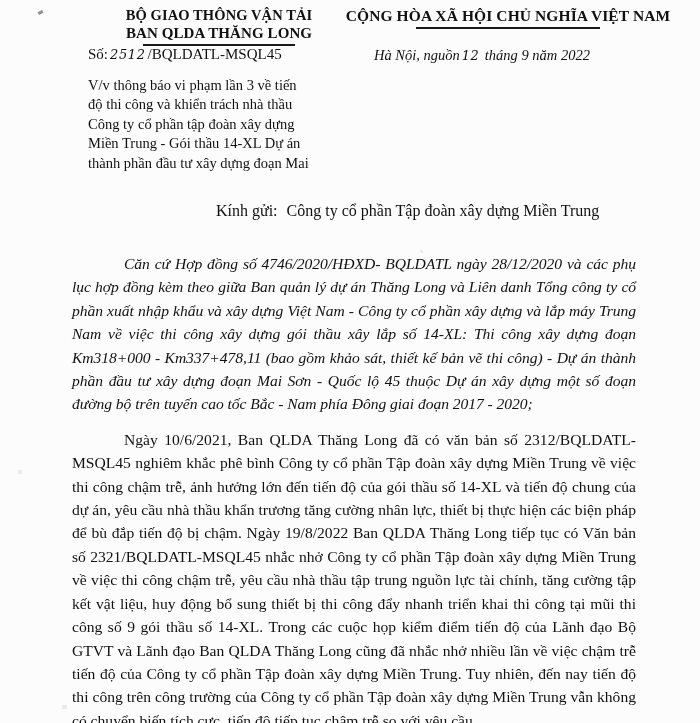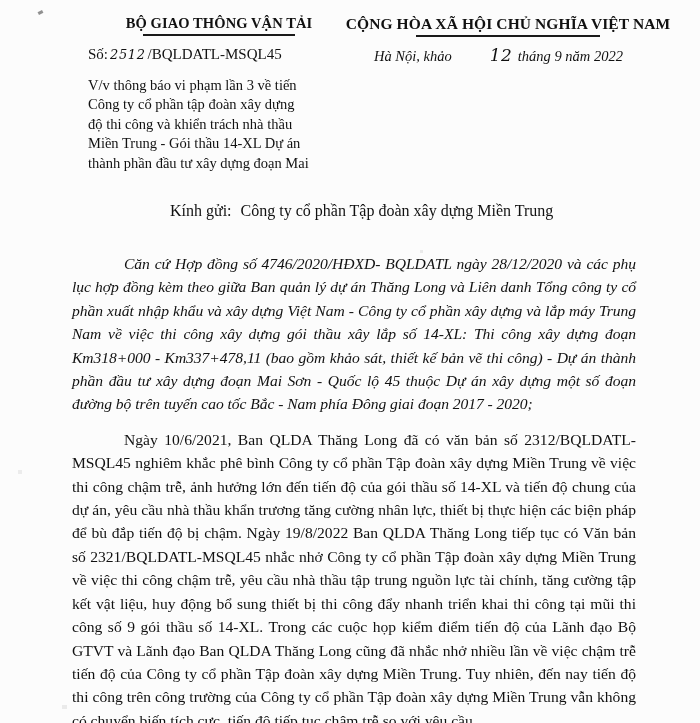--- a/index.html
+++ b/index.html
@@ -38,21 +38,21 @@
     background: #999; transform: none;
   }
   .scan-speck.s4 {
     left: 62px; top: 705px; width: 5px; height: 4px; opacity: .18;
     background: #999; transform: none;
   }
 
   
   .header {
     position: absolute;
-    top: 12px;
+    top: 4px;
     left: 0;
     width: 572px;
     height: 70px;
   }
   .hdr-left {
     position: absolute;
     left: 88px;
     top: 3px;
     width: 262px;
     text-align: center;
@@ -121,24 +121,23 @@
   .hand {
     font-family: "DejaVu Serif", "Liberation Serif", serif;
     font-style: italic;
     font-size: 13px;
     letter-spacing: .6px;
     padding: 0 2px;
   }
   .hand-date {
     font-family: "DejaVu Serif", "Liberation Serif", serif;
     font-style: italic;
-    font-size: 17px;
+    font-size: 13px;
     letter-spacing: .4px;
     padding: 0 2px;
-    margin-left: 36px;
   }
 
   
   .subject {
     position: absolute;
     left: 88px;
     top: 76px;
     width: 232px;
     font-size: 14.5px;
     line-height: 19.4px;
@@ -148,21 +147,21 @@
 
   
   .recipient {
     position: absolute;
     left: 170px;
     top: 200px;
     font-size: 16px;
     line-height: 22px;
     white-space: nowrap;
   }
-  .recipient .kg { margin-right: 9px; }
+  .recipient .kg { margin-right: 9px; margin-left: 46px; }
 
   
   .body {
     position: absolute;
     left: 60px;
     top: 240px;
     width: 588px;
   }
   p.para {
     margin: 12px;
@@ -185,45 +184,46 @@
 
   <div class="scan-speck"></div>
   <div class="scan-speck s2"></div>
   <div class="scan-speck s3"></div>
   <div class="scan-speck s4"></div>
 
   <div class="header">
 
     <div class="hdr-left">
       <div class="org-line1">BỘ GIAO THÔNG VẬN TẢI</div>
+      <div class="org-line2">BAN QLDA THĂNG LONG</div>
       <div class="rule rule-left"></div>
     </div>
 
     <div class="hdr-right">
       <div class="nation-line1">CỘNG HÒA XÃ HỘI CHỦ NGHĨA VIỆT NAM</div>
       <div class="rule rule-right"></div>
     </div>
   </div>
 
   <div class="numline">
     <span>Số:</span><span class="hand">2512</span><span>/BQLDATL-MSQL45</span>
   </div>
 
   <div class="dateline">
-    <span>Hà Nội, khảo</span><span class="hand-date">12</span>
+    <span>Hà Nội, nguồn</span><span class="hand-date">12</span>
     <span>tháng</span>
     <span>9</span>
     <span>năm</span>
     <span>2022</span>
   </div>
 
   <div class="subject">
     <div>V/v thông báo vi phạm lần 3 về tiến</div>
+    <div>độ thi công và khiển trách nhà thầu</div>
     <div>Công ty cổ phần tập đoàn xây dựng</div>
-    <div>độ thi công và khiển trách nhà thầu</div>
     <div>Miền Trung - Gói thầu 14-XL Dự án</div>
     <div>thành phần đầu tư xây dựng đoạn Mai</div>
   </div>
 
   <div class="recipient">
     <span class="kg">Kính gửi:</span><span>Công ty cổ phần Tập đoàn xây dựng Miền Trung</span>
   </div>
 
   <div class="body">
     <p class="para italic">Căn cứ Hợp đồng số 4746/2020/HĐXD- BQLDATL ngày 28/12/2020 và các phụ lục hợp đồng kèm theo giữa Ban quản lý dự án Thăng Long và Liên danh Tổng công ty cổ phần xuất nhập khẩu và xây dựng Việt Nam - Công ty cổ phần xây dựng và lắp máy Trung Nam về việc thi công xây dựng gói thầu xây lắp số 14-XL: Thi công xây dựng đoạn Km318+000 - Km337+478,11 (bao gồm khảo sát, thiết kế bản vẽ thi công) - Dự án thành phần đầu tư xây dựng đoạn Mai Sơn - Quốc lộ 45 thuộc Dự án xây dựng một số đoạn đường bộ trên tuyến cao tốc Bắc - Nam phía Đông giai đoạn 2017 - 2020;</p>

